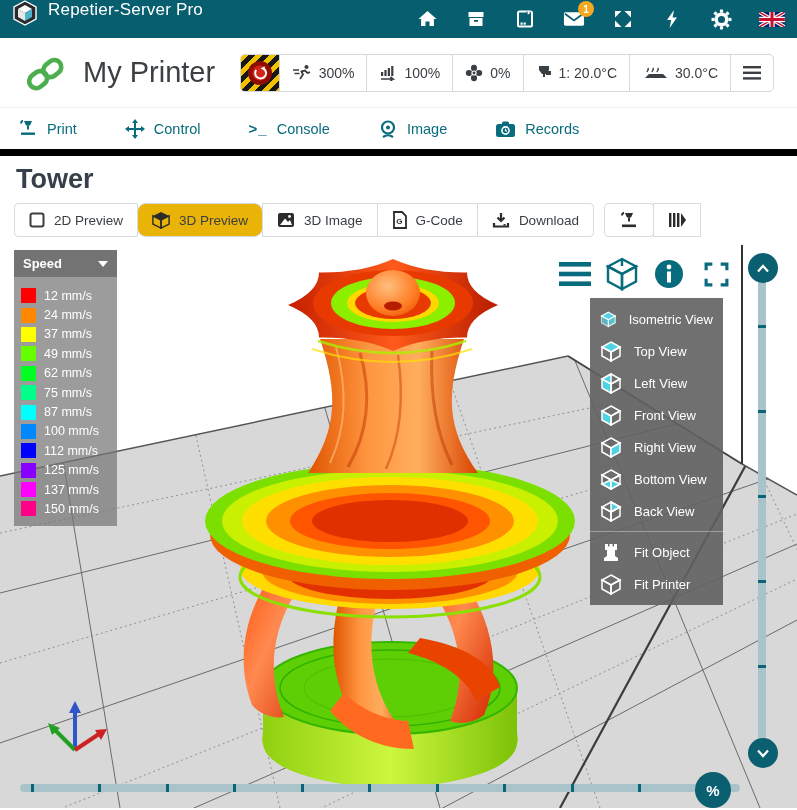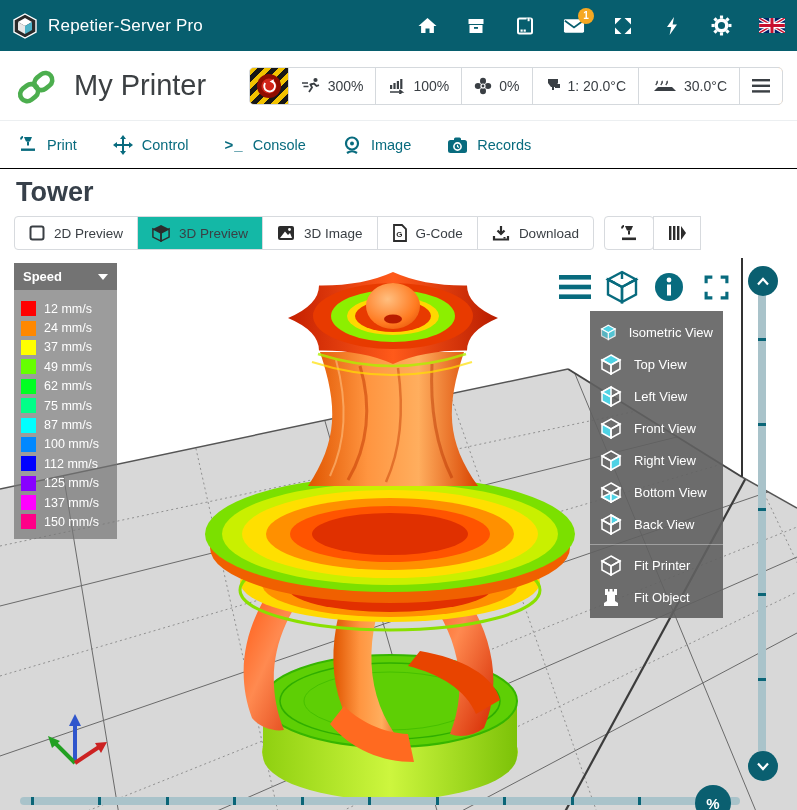--- a/index.html
+++ b/index.html
@@ -1,55 +1,55 @@
 <!DOCTYPE html>
 <html><head>
 <meta charset="utf-8">
 <style>
   * { box-sizing: border-box; margin:0; padding:0; }
   html,body { width:797px; height:810px; overflow:hidden; background:#fff;
     font-family:"Liberation Sans", sans-serif; }
 
   
-  .navbar { height:51px; background:#075e6e; display:flex; align-items:center; padding:0 12px; }
+  .navbar { height:38px; background:#075e6e; display:flex; padding:0 12px; }
   .nav-logo { width:26px; height:26px; flex:0 0 auto; }
   .nav-title { color:#fff; font-size:17px; font-weight:500; margin-left:10px; letter-spacing:.2px; }
   .nav-icons { margin-left:auto; display:flex; align-items:center; gap:27px; }
   .nav-icon { position:relative; width:22px; height:22px; display:flex; align-items:center; justify-content:center; cursor:pointer; }
   .nav-icon svg { display:block; }
   .badge { position:absolute; top:-7px; right:-9px; min-width:16px; height:16px; border-radius:8px;
     background:#f6a821; color:#fff; font-size:10px; font-weight:700; display:flex; align-items:center; justify-content:center; padding:0 3px; }
 
   
-  .pheader { height:70px; display:flex; align-items:center; padding:0 14px; border-bottom:1px solid #eceff1; }
+  .pheader { height:70px; display:flex; align-items:center; padding:0 23px; border-bottom:1px solid #eceff1; }
   .link-icon { width:44px; height:40px; }
   .printer-name { font-size:29px; font-weight:500; color:#3c4043; margin-left:16px; }
   .status-group { margin-left:auto; display:flex; align-items:stretch; height:38px;
     border:1px solid #d5d9dd; border-radius:5px; overflow:hidden; background:#fdba74; }
   .sbtn { display:flex; align-items:center; gap:7px; padding:0 12px; border-left:1px solid #d5d9dd;
     font-size:14px; color:#3a3f44; background:#fff; cursor:pointer; white-space:nowrap; }
   .sbtn:first-child { border-left:none; }
   .emo { padding:0; width:38px; justify-content:center;
     background:repeating-linear-gradient(135deg,#f2c200 0 5px,#171717 5px 10px); }
   .emo-inner { width:24px; height:24px; border-radius:50%; background:#8f0d00; display:flex; align-items:center; justify-content:center; }
 
   
-  .tabsrow { height:48px; display:flex; align-items:center; gap:36px; padding:0 18px;
-    border-bottom:1px solid #000000; color:#086b7e; }
+  .tabsrow { height:48px; display:flex; align-items:center; gap:48px; padding:0 18px;
+    border-bottom:7px solid #000000; color:#086b7e; }
   .tab { display:flex; align-items:center; gap:9px; font-size:14.5px; cursor:pointer; }
   .console-glyph { font-weight:700; font-size:15px; letter-spacing:1px; }
 
   
   .page-title { font-size:27px; font-weight:700; color:#37404a; padding:8px 16px 6px; }
   .segrow { display:flex; align-items:center; padding:2px 14px 6px; }
   .seg { display:flex; align-items:center; gap:9px; height:34px; padding:0 14px; background:#fff;
     border:1px solid #d7dade; margin-left:-1px; font-size:13.5px; color:#3a3f44; cursor:pointer; white-space:nowrap; }
   .seg:first-child { border-radius:4px 0 0 4px; margin-left:0; }
   .seg.rad-r { border-radius:0 4px 4px 0; }
-  .seg.active { background:#14b8a6; }
+  .seg.active { background:#eab308;border-radius:9px; }
   .seg.sep { margin-left:10px; border-radius:4px; }
   .seg.icon-only { padding:0 14px; }
 
   
   .viewport { position:relative; width:797px; height:565px; overflow:hidden; background:#fff; }
   .scene { position:absolute; left:0; top:0; }
 
   
   .legend { position:absolute; left:14px; top:7px; width:103px; z-index:3; }
   .legend-head { background:#737373; color:#fff; font-size:13px; font-weight:700; padding:6px 9px;
@@ -608,32 +608,32 @@
       <svg width="22" height="22" viewBox="0 0 22 22" stroke="#fff" stroke-width="1.5">
         <polygon points="11,2 20,7 11,12" fill="#4fd2e4"></polygon>
           <polygon points="11,2 20,7 11,12 2,7" fill="none"></polygon>
           <polygon points="2,7 11,12 11,21 2,16" fill="none"></polygon>
           <polygon points="20,7 11,12 11,21 20,16" fill="none"></polygon>
       </svg>
       <span>Back View</span>
     </div>
     <div class="vmenu-div"></div>
     <div class="vmenu-item">
+      <svg width="22" height="22" viewBox="0 0 22 22">
+        <path d="M4,20 L18,20 L18,17 L15,15 L15,9 L17,9 L17,3 L14,3 L14,5.5 L12.5,5.5 L12.5,3 L9.5,3 L9.5,5.5 L8,5.5 L8,3 L5,3 L5,9 L7,9 L7,15 L4,17 Z" fill="#fff"></path>
+      </svg>
+      <span>Fit Object</span>
+    </div>
+    <div class="vmenu-item">
       <svg width="22" height="22" viewBox="0 0 22 22" stroke="#fff" stroke-width="1.5" fill="none">
         <polygon points="11,2 20,7 11,12 2,7"></polygon>
           <polygon points="2,7 11,12 11,21 2,16"></polygon>
           <polygon points="20,7 11,12 11,21 20,16"></polygon>
       </svg>
       <span>Fit Printer</span>
-    </div>
-    <div class="vmenu-item">
-      <svg width="22" height="22" viewBox="0 0 22 22">
-        <path d="M4,20 L18,20 L18,17 L15,15 L15,9 L17,9 L17,3 L14,3 L14,5.5 L12.5,5.5 L12.5,3 L9.5,3 L9.5,5.5 L8,5.5 L8,3 L5,3 L5,9 L7,9 L7,15 L4,17 Z" fill="#fff"></path>
-      </svg>
-      <span>Fit Object</span>
     </div>
   </div>
 
   <div class="vtrack">
     <i style="top:57px"></i>
       <i style="top:142px"></i>
       <i style="top:227px"></i>
       <i style="top:312px"></i>
       <i style="top:397px"></i>
   </div>

